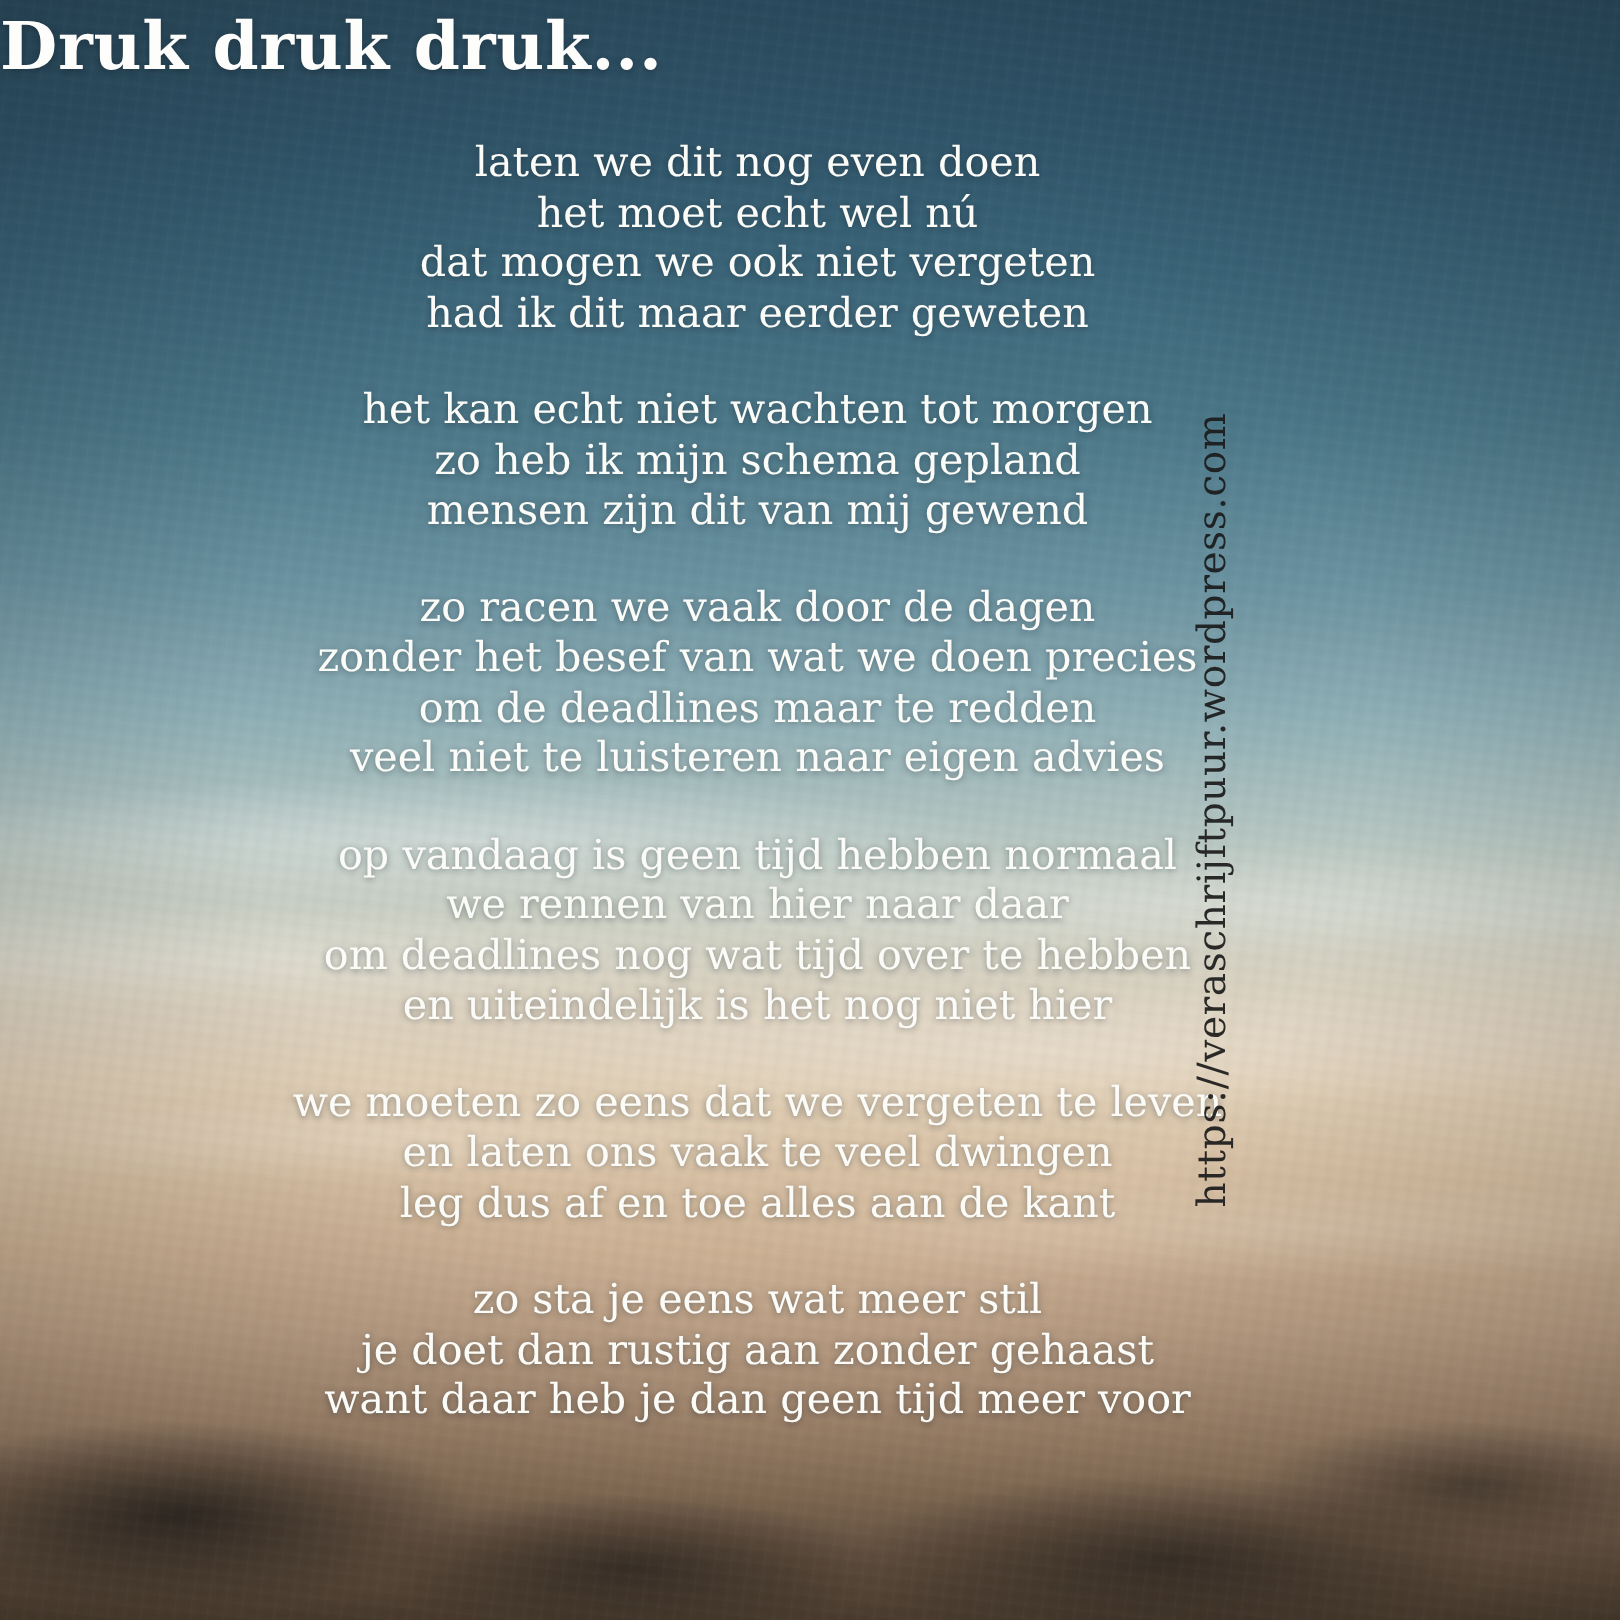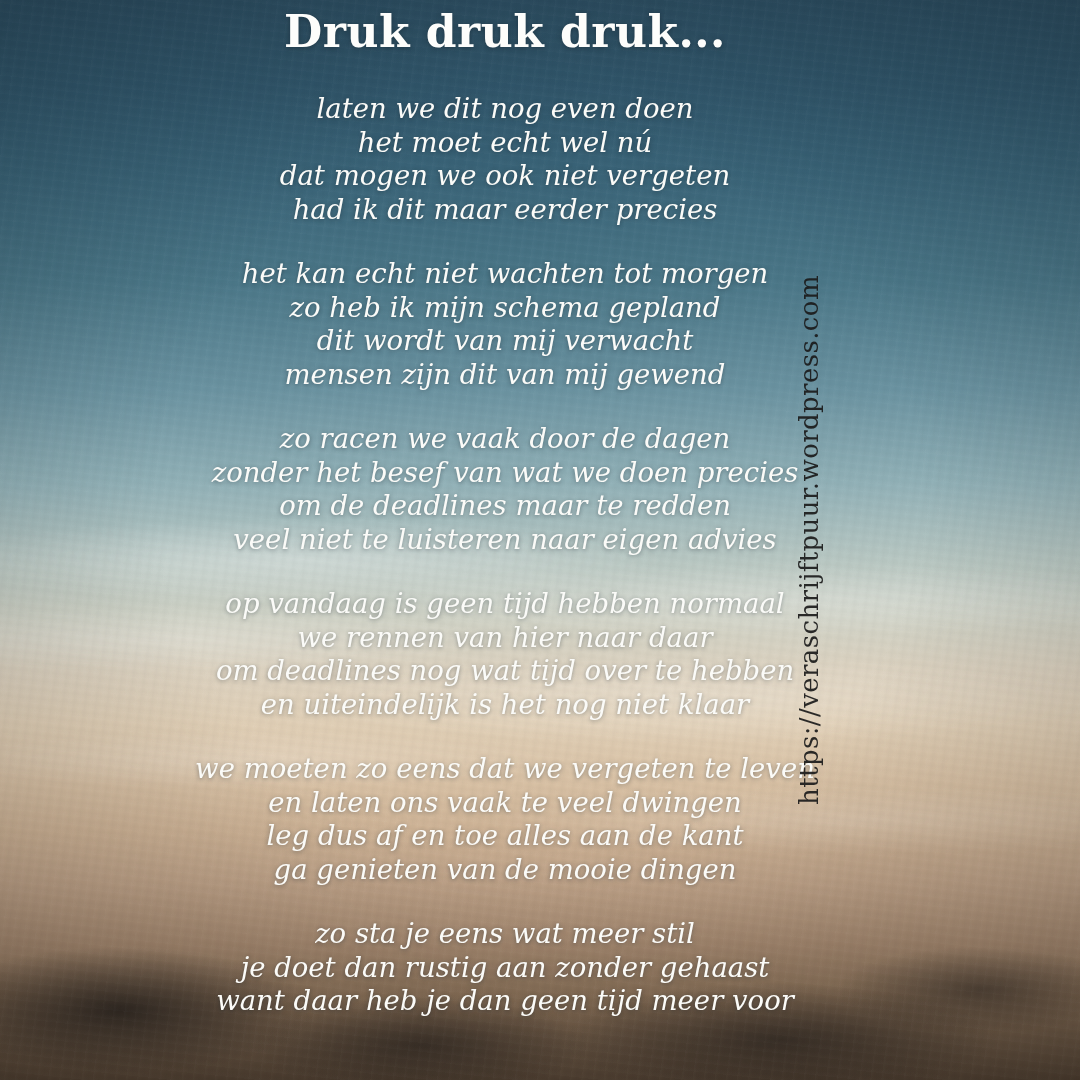--- a/index.html
+++ b/index.html
@@ -70,37 +70,36 @@
     inset: 0;
     background: radial-gradient(ellipse 78% 72% at 50% 46%, rgba(0,0,0,0) 45%, rgba(0,0,0,0.22) 100%);
   }
 
   
   .poem-title {
     position: absolute;
     top: 6px;
     left: 0;
     width: 1010px;
-    text-align: center;
+    text-align: left;
     color: #fdfdfb;
     font-size: 44px;
     font-weight: 700;
     letter-spacing: 0.5px;
     text-shadow: 0 1px 5px rgba(20,30,40,0.45);
   }
   .poem-body {
     position: absolute;
     top: 92px;
     left: 0;
     width: 1010px;
     text-align: center;
     color: #fbfbf8;
     font-size: 27.5px;
     line-height: 33.5px;
-    font-style: italic;
     text-shadow: 0 1px 4px rgba(25,35,45,0.42);
   }
   .stanza { margin: 0 0 31px 0; }
   .stanza:last-child { margin-bottom: 16px; }
   .line { white-space: pre; }
 
   .watermark {
     position: absolute;
     right: 6px;
     top: 50%;
@@ -123,45 +122,43 @@
   <div class="bg-texture"></div>
   <div class="bg-vignette"></div>
 
   <div class="poem-title">Druk druk druk...</div>
 
   <div class="poem-body">
     <div class="stanza">
       <div class="line">laten we dit nog even doen</div>
       <div class="line">het moet echt wel nú</div>
       <div class="line">dat mogen we ook niet vergeten</div>
-      <div class="line">had ik dit maar eerder precies</div>
+      <div class="line">had ik dit maar eerder geweten</div>
     </div>
     <div class="stanza">
       <div class="line">het kan echt niet wachten tot morgen</div>
       <div class="line">zo heb ik mijn schema gepland</div>
-      <div class="line">dit wordt van mij verwacht</div>
       <div class="line">mensen zijn dit van mij gewend</div>
     </div>
     <div class="stanza">
       <div class="line">zo racen we vaak door de dagen</div>
       <div class="line">zonder het besef van wat we doen precies</div>
       <div class="line">om de deadlines maar te redden</div>
       <div class="line">veel niet te luisteren naar eigen advies</div>
     </div>
     <div class="stanza">
       <div class="line">op vandaag is geen tijd hebben normaal</div>
       <div class="line">we rennen van hier naar daar</div>
       <div class="line">om deadlines nog wat tijd over te hebben</div>
-      <div class="line">en uiteindelijk is het nog niet klaar</div>
+      <div class="line">en uiteindelijk is het nog niet hier</div>
     </div>
     <div class="stanza">
       <div class="line">we moeten zo eens dat we vergeten te leven</div>
       <div class="line">en laten ons vaak te veel dwingen</div>
       <div class="line">leg dus af en toe alles aan de kant</div>
-      <div class="line">ga genieten van de mooie dingen</div>
     </div>
     <div class="stanza">
       <div class="line">zo sta je eens wat meer stil</div>
       <div class="line">je doet dan rustig aan zonder gehaast</div>
       <div class="line">want daar heb je dan geen tijd meer voor</div>
     </div>
   </div>
 
   <div class="watermark">https://veraschrijftpuur.wordpress.com</div>
 

